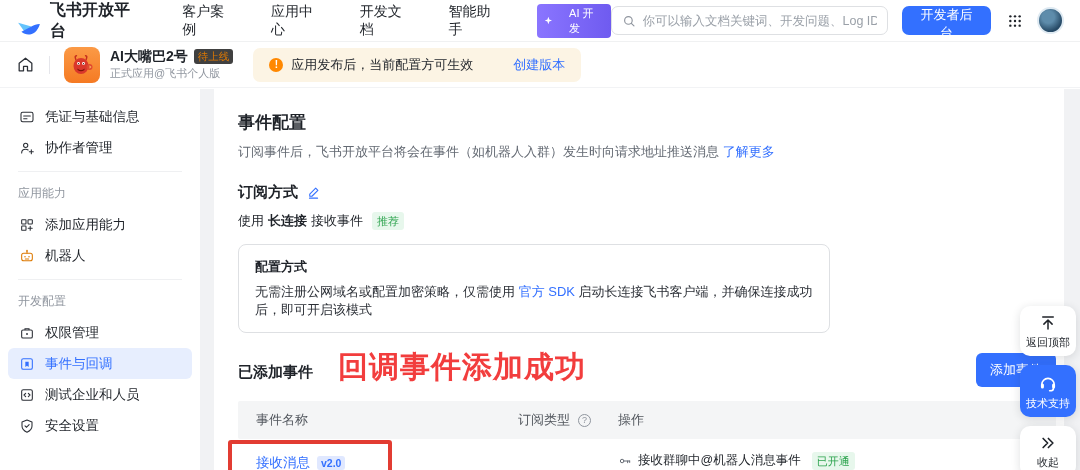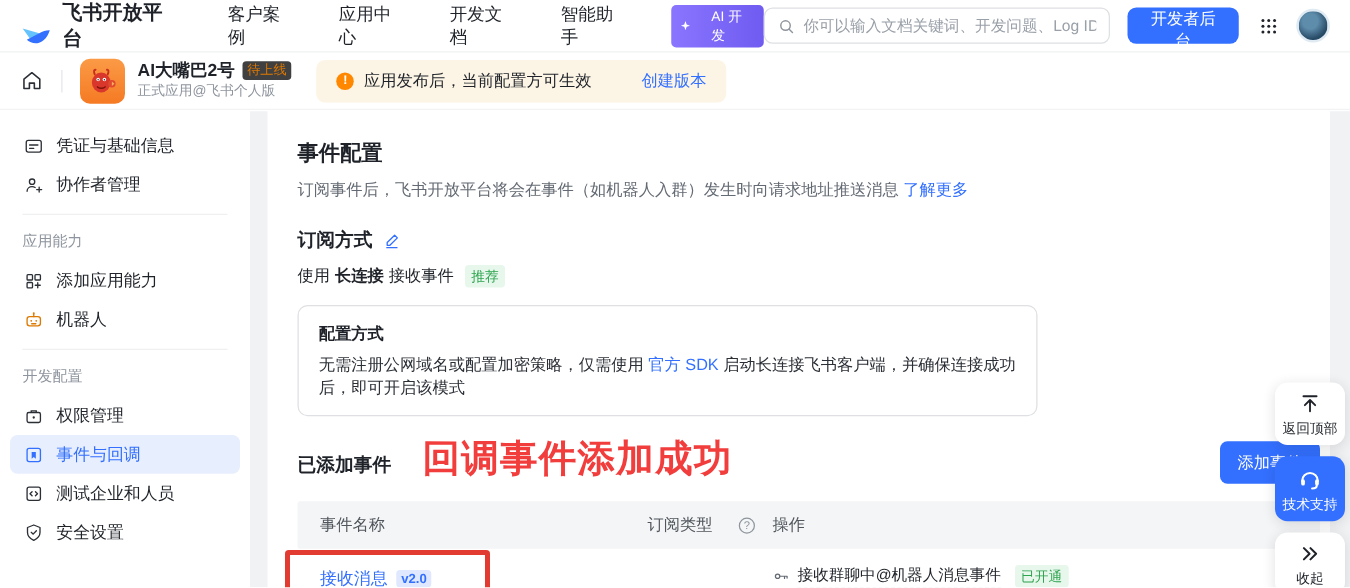--- a/index.html
+++ b/index.html
@@ -61,21 +61,21 @@
 
   .events-header { position:relative; margin-top:26px; height:26px; display:flex; align-items:center; }
   .events-title { font-size:15px; font-weight:bold; }
   .annotation { position:absolute; left:100px; top:-12px; font-size:30px; font-weight:bold; color:#f23d3d; white-space:nowrap; letter-spacing:1px; z-index:8; }
   .add-btn { position:absolute; right:0; top:-6px; background:#3370ff; color:#fff; border:none; border-radius:6px; font-size:13px; padding:8px 14px; cursor:pointer; z-index:1; font-family:inherit; }
 
   .table { margin-top:16px; width:100%; }
   .thead { display:flex; align-items:center; background:#f4f5f6; height:38px; padding:0 18px; font-size:13px; color:#51565d; border-radius:2px; }
   .th, .td { flex:none; }
   .c1 { width:262px; } .c2 { width:100px; } .c3 { width:310px; } .c4 { width:110px; }
-  .th-flex { display:flex; align-items:center; gap:21px; }
+  .th-flex { display:flex; align-items:center; gap:8px; }
   .q-icon { width:13px; height:13px; border:1px solid #8f959e; color:#8f959e; border-radius:50%; font-size:9px; display:inline-flex; align-items:center; justify-content:center; }
   .trow { position:relative; display:flex; padding:11px 18px 12px; border-bottom:1px solid #eef0f2; min-height:70px; }
   .red-box { position:absolute; left:-10px; top:1px; width:164px; height:64px; border:4px solid #e23c32; border-radius:3px; pointer-events:none; z-index:7; }
   .evt-name-row { display:flex; align-items:center; gap:7px; padding-top:4px; }
   .evt-name { font-size:13.5px; color:#3370ff; cursor:pointer; }
   .badge-blue { font-size:10.5px; color:#3370ff; background:#e0e8ff; border-radius:3px; padding:1px 4px; font-weight:bold; }
   .td.c2 { display:flex; align-items:center; gap:6px; font-size:13px; }
   .perm-list { display:flex; flex-direction:column; gap:3px; padding-top:1px; }
   .perm-row { display:flex; align-items:center; gap:6px; height:20px; }
   .perm-name { font-size:12.5px; border-bottom:1px dashed #c2c6cc; padding-bottom:1px; }

